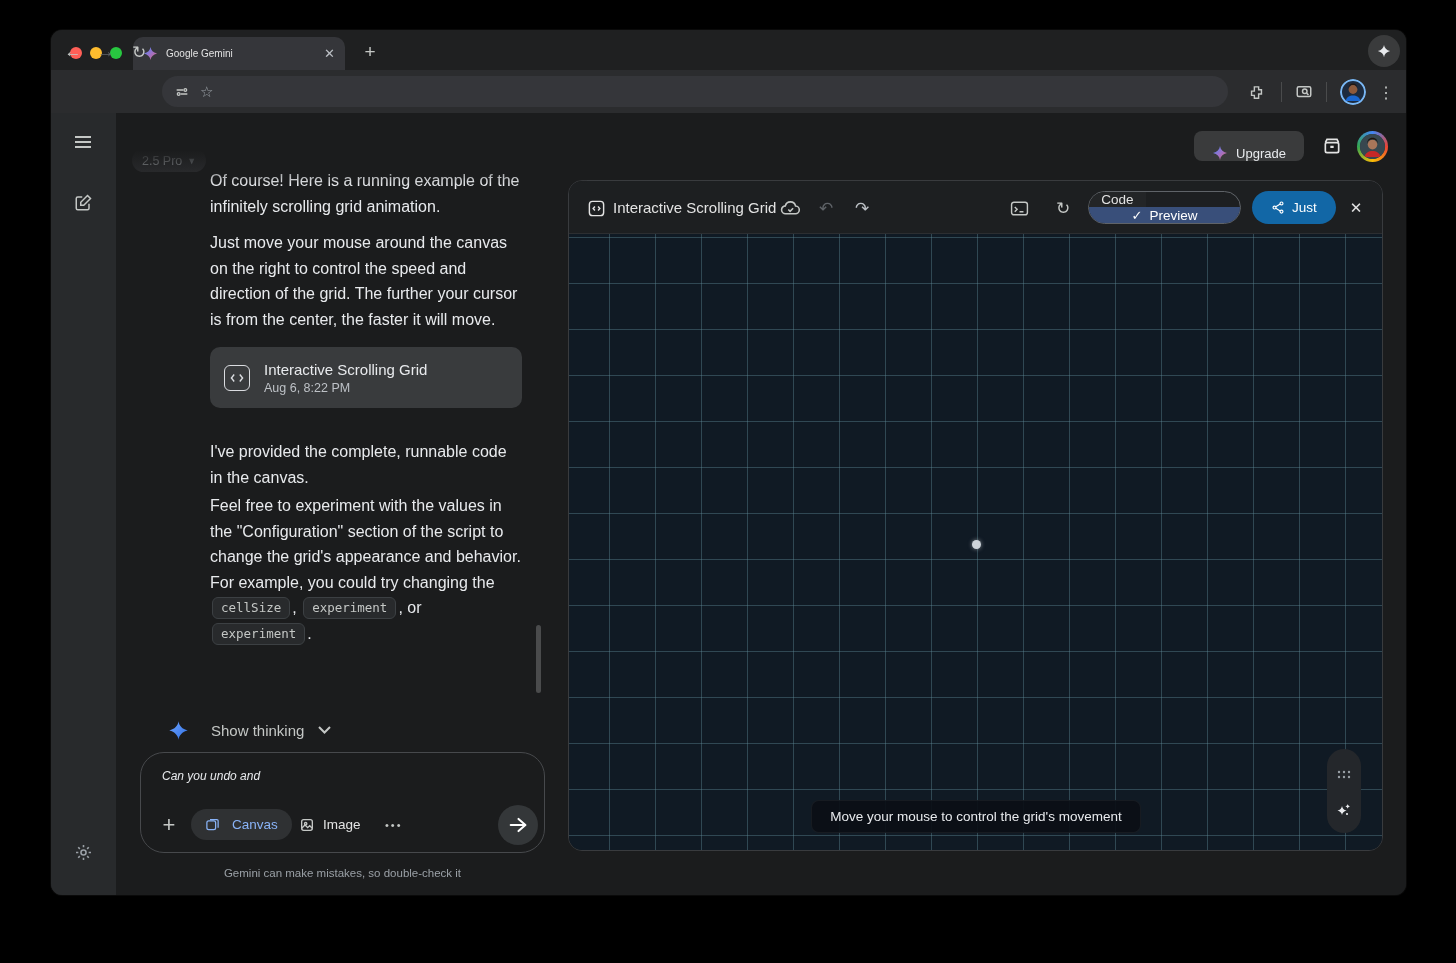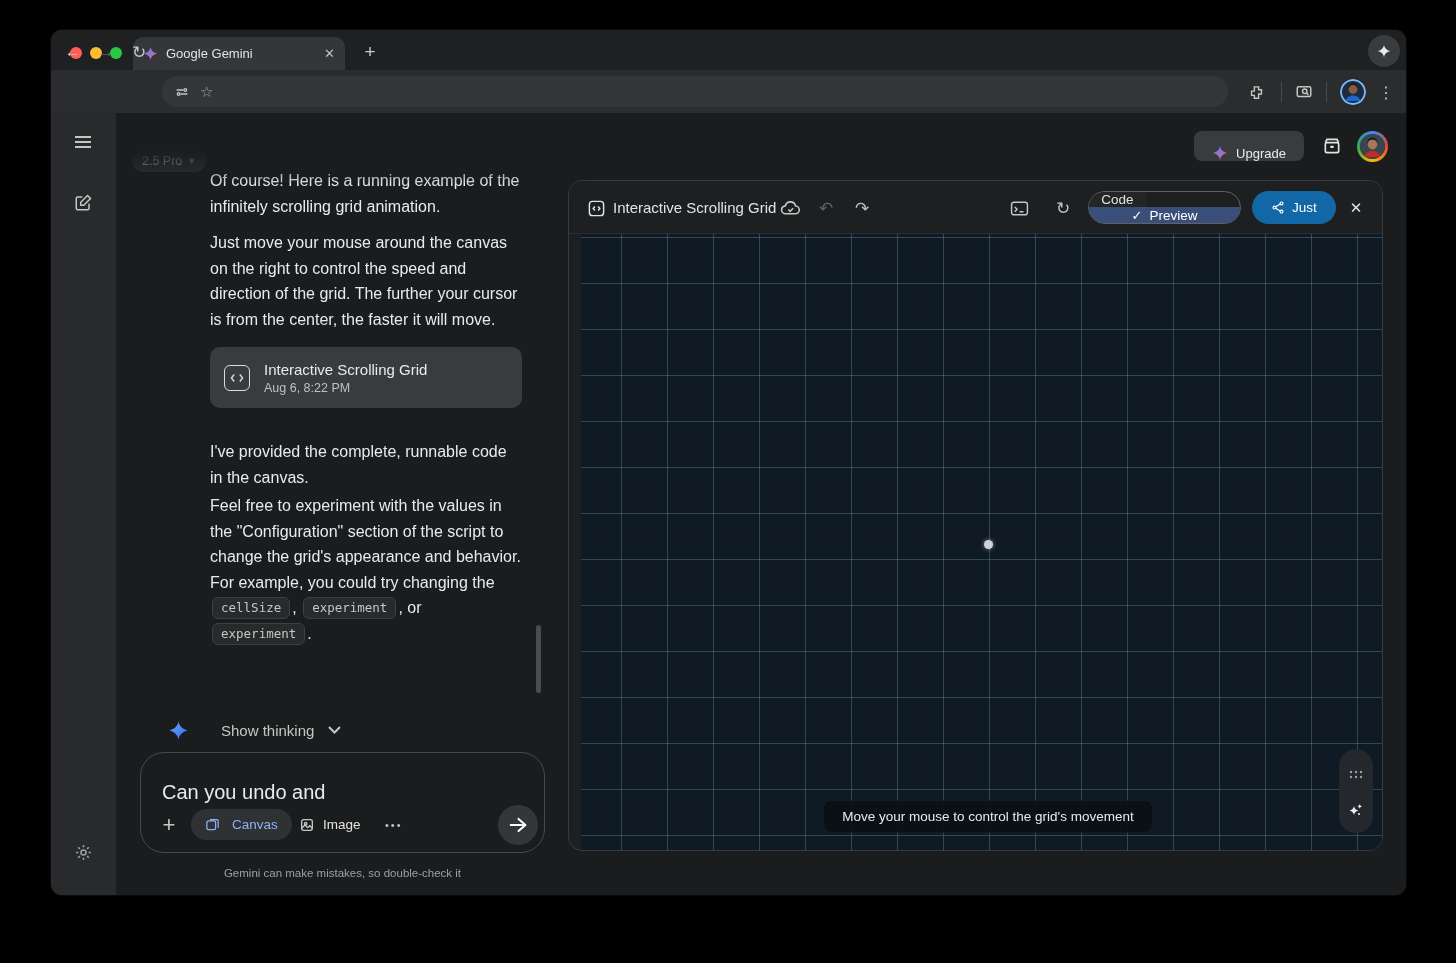--- a/index.html
+++ b/index.html
@@ -11,21 +11,21 @@
   .window { position:absolute; left:51px; top:30px; width:1355px; height:865px;
     background:#1b1c1d; border-radius:11px; overflow:hidden; box-shadow:0 0 0 1px #0a0a0a; }
 
   
   .tabstrip { position:absolute; left:0; top:0; width:100%; height:40px; background:#1f2021; }
   .traffic { position:absolute; left:19px; top:17px; display:flex; gap:8px; }
   .light { width:12px; height:12px; border-radius:50%; }
   .light.red{ background:#ff5f57; } .light.yellow{ background:#febc2e; } .light.green{ background:#28c840; }
   .tab { position:absolute; left:82px; top:7px; width:212px; height:33px; background:#35363a;
     border-radius:10px 10px 0 0; display:flex; align-items:center; padding:0 10px; gap:8px; }
-  .tab-title { font-size:13px; color:#e3e3e3; flex:1; white-space:nowrap; overflow:hidden; }
+  .tab-title { font-size:10px; color:#e3e3e3; flex:1; white-space:nowrap; overflow:hidden; }
   .tab-close { color:#bdc1c6; font-size:13px; cursor:default; }
   .newtab { position:absolute; left:305px; top:8px; width:28px; height:28px; display:flex;
     align-items:center; justify-content:center; color:#c4c7c5; font-size:19px; }
   .strip-sparkle { position:absolute; left:1317px; top:5px; width:32px; height:32px; border-radius:50%;
     background:#3a3b3c; display:flex; align-items:center; justify-content:center; }
 
   
   .toolbar { position:absolute; left:0; top:40px; width:100%; height:43px; background:#2b2c2e;
     display:flex; align-items:center; }
   .nav-ic { position:absolute; width:28px; height:28px; top:8px; display:flex; align-items:center;
@@ -77,26 +77,26 @@
   .artifact-icon { width:26px; height:26px; border:1.6px solid #dadce0; border-radius:6px;
     display:flex; align-items:center; justify-content:center; flex-shrink:0; }
   .artifact-title { font-size:15px; color:#e8eaed; font-weight:500; margin-bottom:3px; }
   .artifact-date { font-size:12.5px; color:#bdc1c6; }
 
   .chat-scrollbar { position:absolute; left:485px; top:512px; width:5px; height:68px;
     background:#4a4b4c; border-radius:3px; }
 
   .thinking-row { position:absolute; left:117px; top:604px; height:26px; display:flex;
     align-items:center; gap:4px; }
-  .thinking-label { font-size:15px; color:#c4c7c5; margin-left:28px; margin-right:10px; }
+  .thinking-label { font-size:15px; color:#c4c7c5; margin-left:18px; margin-right:10px; }
 
   
   .composer { position:absolute; left:89px; top:639px; width:405px; height:101px; border-radius:24px;
     border:1px solid #47494c; background:#1b1c1d; }
-  .composer-input { position:absolute; left:21px; top:28px; width:360px; font-size:20px; color:#e8eaed; }
+  .composer-input { position:absolute; left:21px; top:16px; width:360px; font-size:12px; color:#e8eaed;font-style:italic; }
   .plus-btn { position:absolute; left:12px; top:56px; width:32px; height:32px; display:flex;
     align-items:center; justify-content:center; color:#c4c7c5; font-size:22px; font-weight:300; }
   .canvas-chip { position:absolute; left:50px; top:56px; height:31px; padding:0 14px; border-radius:16px;
     background:#2f3133; display:flex; align-items:center; gap:12px; font-size:13.5px; color:#89b3f7; }
   .image-btn { position:absolute; left:150px; top:56px; height:31px; padding:0 8px; display:flex;
     align-items:center; gap:8px; font-size:13.5px; color:#e3e3e3; }
   .more-btn { position:absolute; left:236px; top:56px; height:31px; display:flex; align-items:center;
     color:#c4c7c5; font-size:11px; letter-spacing:2px; padding:0 8px; }
   .send-btn { position:absolute; left:357px; top:52px; width:40px; height:40px; border-radius:50%;
     background:#343739; display:flex; align-items:center; justify-content:center; }
@@ -119,21 +119,21 @@
     font-size:13.5px; color:#e3e3e3; }
   .seg-preview { flex:1; background:#394f7a; display:flex; align-items:center; justify-content:center;
     gap:7px; font-size:13.5px; color:#fff; }
   .seg-check { font-size:13px; color:#fff; }
   .share-btn { position:absolute; left:683px; top:10px; width:84px; height:33px; border-radius:17px;
     background:#1267a6; display:flex; align-items:center; justify-content:center; gap:7px;
     font-size:13.5px; color:#fff; }
   .panel-close { position:absolute; left:774px; top:14px; width:26px; height:26px; display:flex;
     align-items:center; justify-content:center; color:#e3e3e3; font-size:15px; }
 
-  .panel-body { position:absolute; left:12px; top:53px; width:100%; height:618px; background:#101a24;
+  .panel-body { position:absolute; left:0; top:53px; width:100%; height:618px; background:#101a24;
     background-image:
       linear-gradient(to right, rgba(95,140,153,0.40) 1px, transparent 1px),
       linear-gradient(to bottom, rgba(95,140,153,0.40) 1px, transparent 1px);
     background-size:46px 46px; background-position:40px 3px; }
   .grid-dot { position:absolute; left:403px; top:306px; width:9px; height:9px; border-radius:50%;
     background:#cdd3d9; box-shadow:0 0 4px rgba(205,211,217,.6); }
   .canvas-tooltip { position:absolute; left:242px; top:566px; width:330px; height:33px; border-radius:8px;
     background:rgba(11,15,22,0.93); border:1px solid rgba(255,255,255,0.05); display:flex;
     align-items:center; justify-content:center; font-size:13.5px; color:#e8eaed; }
   .float-pill { position:absolute; left:758px; top:515px; width:34px; height:84px; border-radius:17px;

